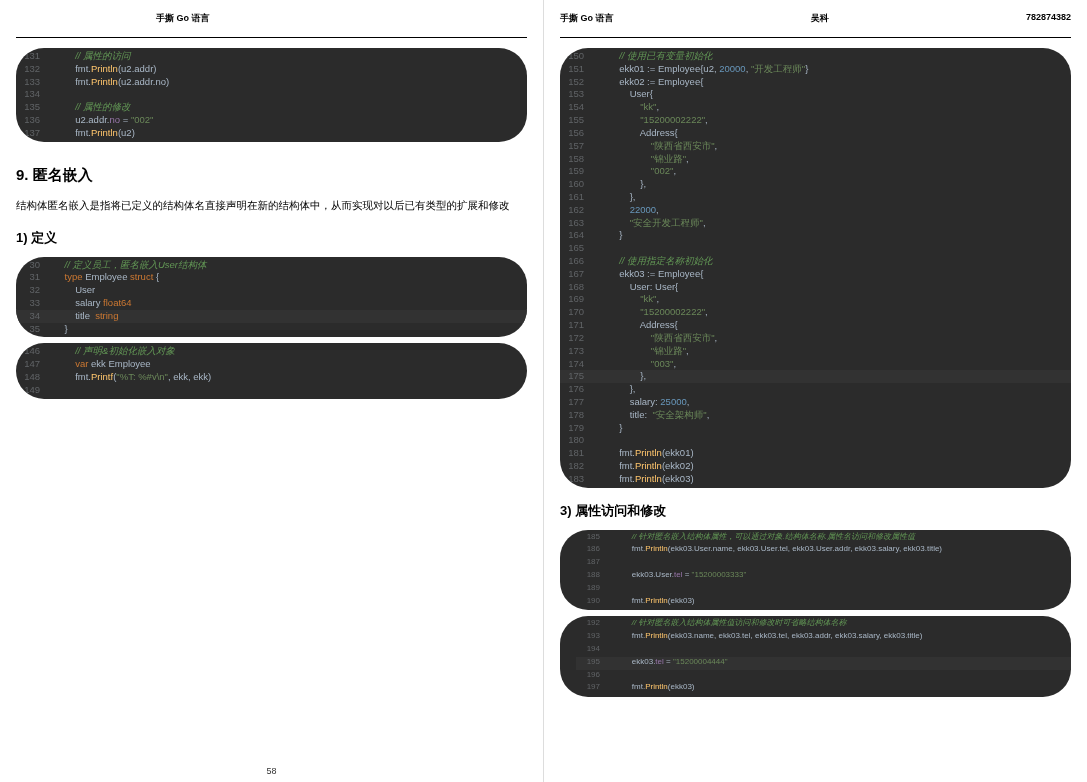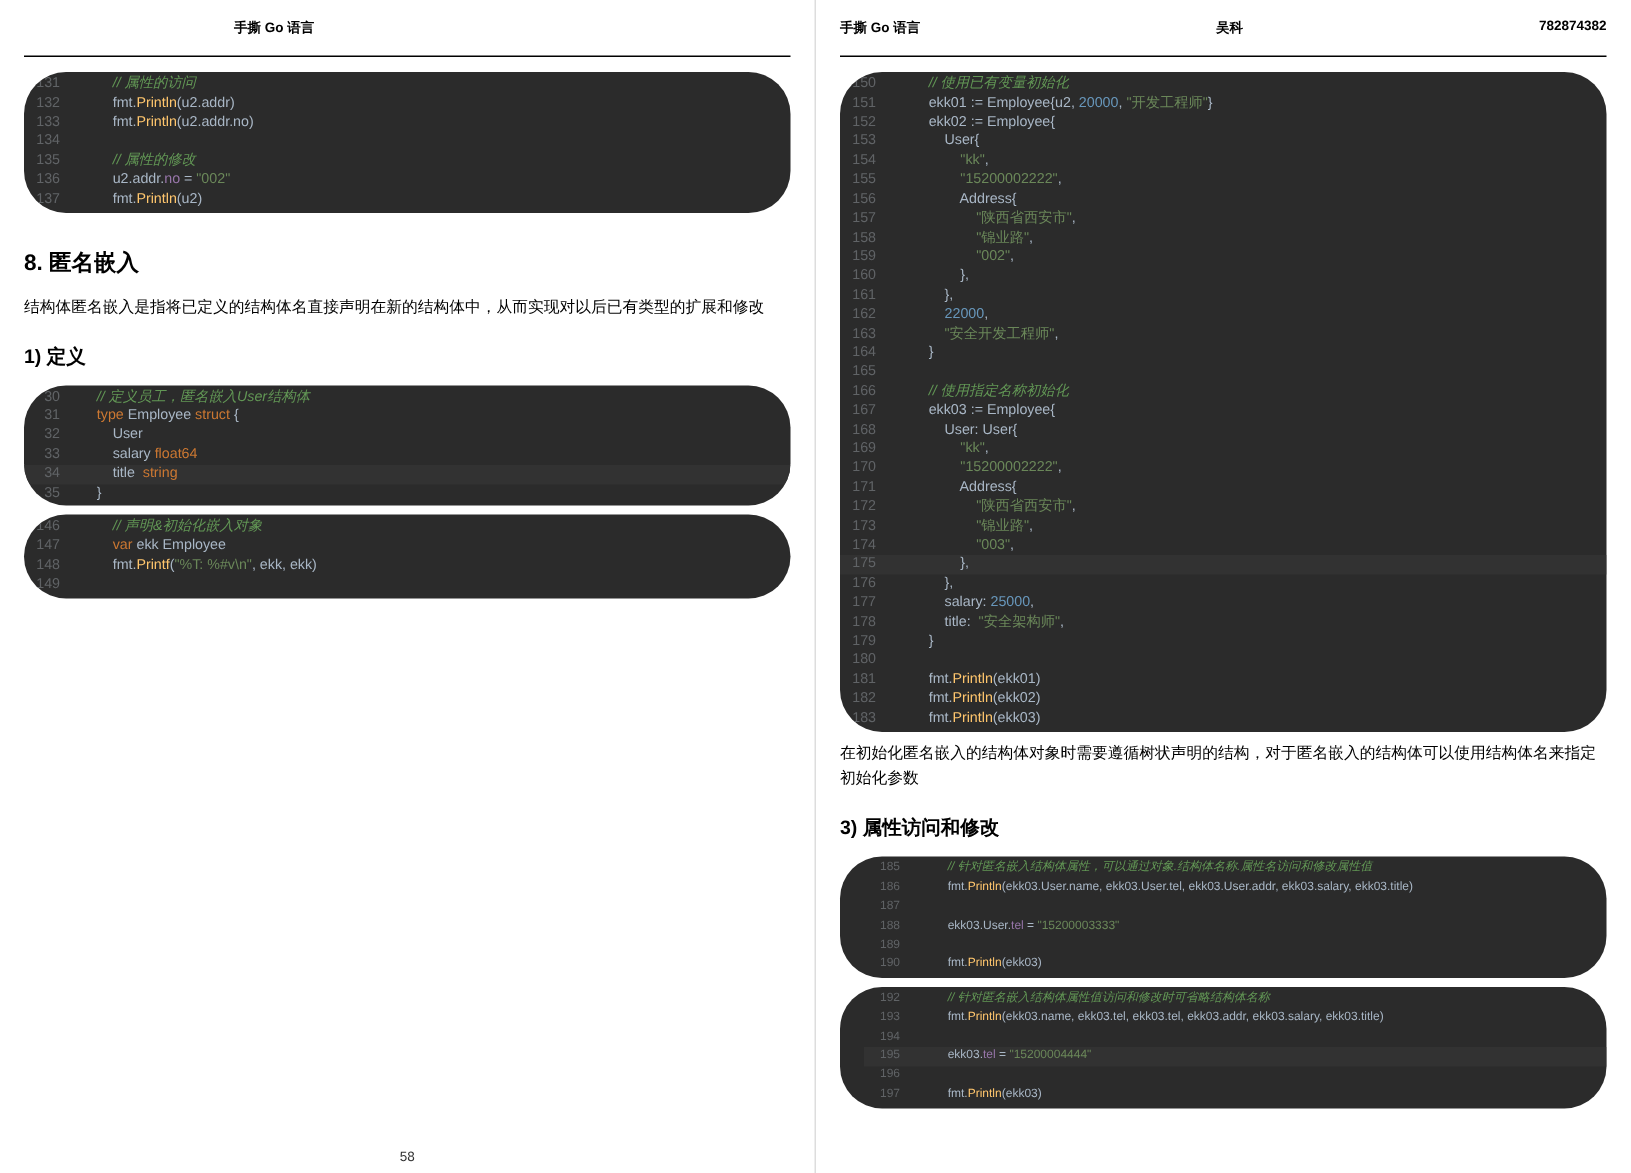--- a/index.html
+++ b/index.html
@@ -93,39 +93,38 @@
 </head>
 <body>
 
 <div class="page">
   <div class="hdr hdr-left">
     <span class="t">手撕 Go 语言</span>
   </div>
 
   <div class="codeblock"><div class="ln"><span class="gut">131</span><span class="src">        <span class="cm">// 属性的访问</span></span></div><div class="ln"><span class="gut">132</span><span class="src">        <span>fmt.</span><span class="fn">Println</span><span>(u2.addr)</span></span></div><div class="ln"><span class="gut">133</span><span class="src">        <span>fmt.</span><span class="fn">Println</span><span>(u2.addr.no)</span></span></div><div class="ln"><span class="gut">134</span><span class="src"></span></div><div class="ln"><span class="gut">135</span><span class="src">        <span class="cm">// 属性的修改</span></span></div><div class="ln"><span class="gut">136</span><span class="src">        <span>u2.addr.</span><span class="id">no</span><span> = </span><span class="str">"002"</span></span></div><div class="ln"><span class="gut">137</span><span class="src">        <span>fmt.</span><span class="fn">Println</span><span>(u2)</span></span></div></div>
 
-  <div class="h2">8. 匿名嵌入</div>
+  <div class="h2">9. 匿名嵌入</div>
   <div class="para">结构体匿名嵌入是指将已定义的结构体名直接声明在新的结构体中，从而实现对以后已有类型的扩展和修改</div>
 
   <div class="h3">1) 定义</div>
   <div class="codeblock"><div class="ln"><span class="gut">30</span><span class="src">    <span class="cm">// 定义员工，匿名嵌入User结构体</span></span></div><div class="ln"><span class="gut">31</span><span class="src">    <span class="kw">type</span><span> Employee </span><span class="kw">struct</span><span> {</span></span></div><div class="ln"><span class="gut">32</span><span class="src">        <span>User</span></span></div><div class="ln"><span class="gut">33</span><span class="src">        <span>salary </span><span class="kw">float64</span></span></div><div class="ln hl"><span class="gut">34</span><span class="src">        <span>title  </span><span class="kw">string</span></span></div><div class="ln"><span class="gut">35</span><span class="src">    <span>}</span></span></div></div>
 
   <div class="codeblock"><div class="ln"><span class="gut">146</span><span class="src">        <span class="cm">// 声明&amp;初始化嵌入对象</span></span></div><div class="ln"><span class="gut">147</span><span class="src">        <span class="kw">var</span><span> ekk Employee</span></span></div><div class="ln"><span class="gut">148</span><span class="src">        <span>fmt.</span><span class="fn">Printf</span><span>(</span><span class="str">"%T: %#v\n"</span><span>, ekk, ekk)</span></span></div><div class="ln"><span class="gut">149</span><span class="src"></span></div></div>
 
   <div class="pgno">58</div>
 </div>
 
 <div class="page-sep"></div>
 
 <div class="page">
   <div class="hdr hdr-right">
     <span>手撕 Go 语言</span>
     <span>吴科</span>
     <span>782874382</span>
   </div>
 
   <div class="codeblock"><div class="ln"><span class="gut">150</span><span class="src">        <span class="cm">// 使用已有变量初始化</span></span></div><div class="ln"><span class="gut">151</span><span class="src">        <span>ekk01 := Employee{u2, </span><span class="num">20000</span><span>, </span><span class="str">"开发工程师"</span><span>}</span></span></div><div class="ln"><span class="gut">152</span><span class="src">        <span>ekk02 := Employee{</span></span></div><div class="ln"><span class="gut">153</span><span class="src">            <span>User{</span></span></div><div class="ln"><span class="gut">154</span><span class="src">                <span class="str">"kk"</span><span>,</span></span></div><div class="ln"><span class="gut">155</span><span class="src">                <span class="str">"15200002222"</span><span>,</span></span></div><div class="ln"><span class="gut">156</span><span class="src">                <span>Address{</span></span></div><div class="ln"><span class="gut">157</span><span class="src">                    <span class="str">"陕西省西安市"</span><span>,</span></span></div><div class="ln"><span class="gut">158</span><span class="src">                    <span class="str">"锦业路"</span><span>,</span></span></div><div class="ln"><span class="gut">159</span><span class="src">                    <span class="str">"002"</span><span>,</span></span></div><div class="ln"><span class="gut">160</span><span class="src">                <span>},</span></span></div><div class="ln"><span class="gut">161</span><span class="src">            <span>},</span></span></div><div class="ln"><span class="gut">162</span><span class="src">            <span class="num">22000</span><span>,</span></span></div><div class="ln"><span class="gut">163</span><span class="src">            <span class="str">"安全开发工程师"</span><span>,</span></span></div><div class="ln"><span class="gut">164</span><span class="src">        <span>}</span></span></div><div class="ln"><span class="gut">165</span><span class="src"></span></div><div class="ln"><span class="gut">166</span><span class="src">        <span class="cm">// 使用指定名称初始化</span></span></div><div class="ln"><span class="gut">167</span><span class="src">        <span>ekk03 := Employee{</span></span></div><div class="ln"><span class="gut">168</span><span class="src">            <span>User: User{</span></span></div><div class="ln"><span class="gut">169</span><span class="src">                <span class="str">"kk"</span><span>,</span></span></div><div class="ln"><span class="gut">170</span><span class="src">                <span class="str">"15200002222"</span><span>,</span></span></div><div class="ln"><span class="gut">171</span><span class="src">                <span>Address{</span></span></div><div class="ln"><span class="gut">172</span><span class="src">                    <span class="str">"陕西省西安市"</span><span>,</span></span></div><div class="ln"><span class="gut">173</span><span class="src">                    <span class="str">"锦业路"</span><span>,</span></span></div><div class="ln"><span class="gut">174</span><span class="src">                    <span class="str">"003"</span><span>,</span></span></div><div class="ln hl"><span class="gut">175</span><span class="src">                <span>},</span></span></div><div class="ln"><span class="gut">176</span><span class="src">            <span>},</span></span></div><div class="ln"><span class="gut">177</span><span class="src">            <span>salary: </span><span class="num">25000</span><span>,</span></span></div><div class="ln"><span class="gut">178</span><span class="src">            <span>title:  </span><span class="str">"安全架构师"</span><span>,</span></span></div><div class="ln"><span class="gut">179</span><span class="src">        <span>}</span></span></div><div class="ln"><span class="gut">180</span><span class="src"></span></div><div class="ln"><span class="gut">181</span><span class="src">        <span>fmt.</span><span class="fn">Println</span><span>(ekk01)</span></span></div><div class="ln"><span class="gut">182</span><span class="src">        <span>fmt.</span><span class="fn">Println</span><span>(ekk02)</span></span></div><div class="ln"><span class="gut">183</span><span class="src">        <span>fmt.</span><span class="fn">Println</span><span>(ekk03)</span></span></div></div>
-  <div class="para">在初始化匿名嵌入的结构体对象时需要遵循树状声明的结构，对于匿名嵌入的结构体可以使用结构体名来指定初始化参数</div>
 
   <div class="h3">3) 属性访问和修改</div>
   <div class="codeblock tight"><div class="ln"><span class="gut">185</span><span class="src">        <span class="cm">// 针对匿名嵌入结构体属性，可以通过对象.结构体名称.属性名访问和修改属性值</span></span></div><div class="ln"><span class="gut">186</span><span class="src">        <span>fmt.</span><span class="fn">Println</span><span>(ekk03.User.name, ekk03.User.tel, ekk03.User.addr, ekk03.salary, ekk03.title)</span></span></div><div class="ln"><span class="gut">187</span><span class="src"></span></div><div class="ln"><span class="gut">188</span><span class="src">        <span>ekk03.User.</span><span class="id">tel</span><span> = </span><span class="str">"15200003333"</span></span></div><div class="ln"><span class="gut">189</span><span class="src"></span></div><div class="ln"><span class="gut">190</span><span class="src">        <span>fmt.</span><span class="fn">Println</span><span>(ekk03)</span></span></div></div>
   <div class="codeblock tight"><div class="ln"><span class="gut">192</span><span class="src">        <span class="cm">// 针对匿名嵌入结构体属性值访问和修改时可省略结构体名称</span></span></div><div class="ln"><span class="gut">193</span><span class="src">        <span>fmt.</span><span class="fn">Println</span><span>(ekk03.name, ekk03.tel, ekk03.tel, ekk03.addr, ekk03.salary, ekk03.title)</span></span></div><div class="ln"><span class="gut">194</span><span class="src"></span></div><div class="ln hl"><span class="gut">195</span><span class="src">        <span>ekk03.</span><span class="id">tel</span><span> = </span><span class="str">"15200004444"</span></span></div><div class="ln"><span class="gut">196</span><span class="src"></span></div><div class="ln"><span class="gut">197</span><span class="src">        <span>fmt.</span><span class="fn">Println</span><span>(ekk03)</span></span></div></div>
 </div>
 
 </body></html>

